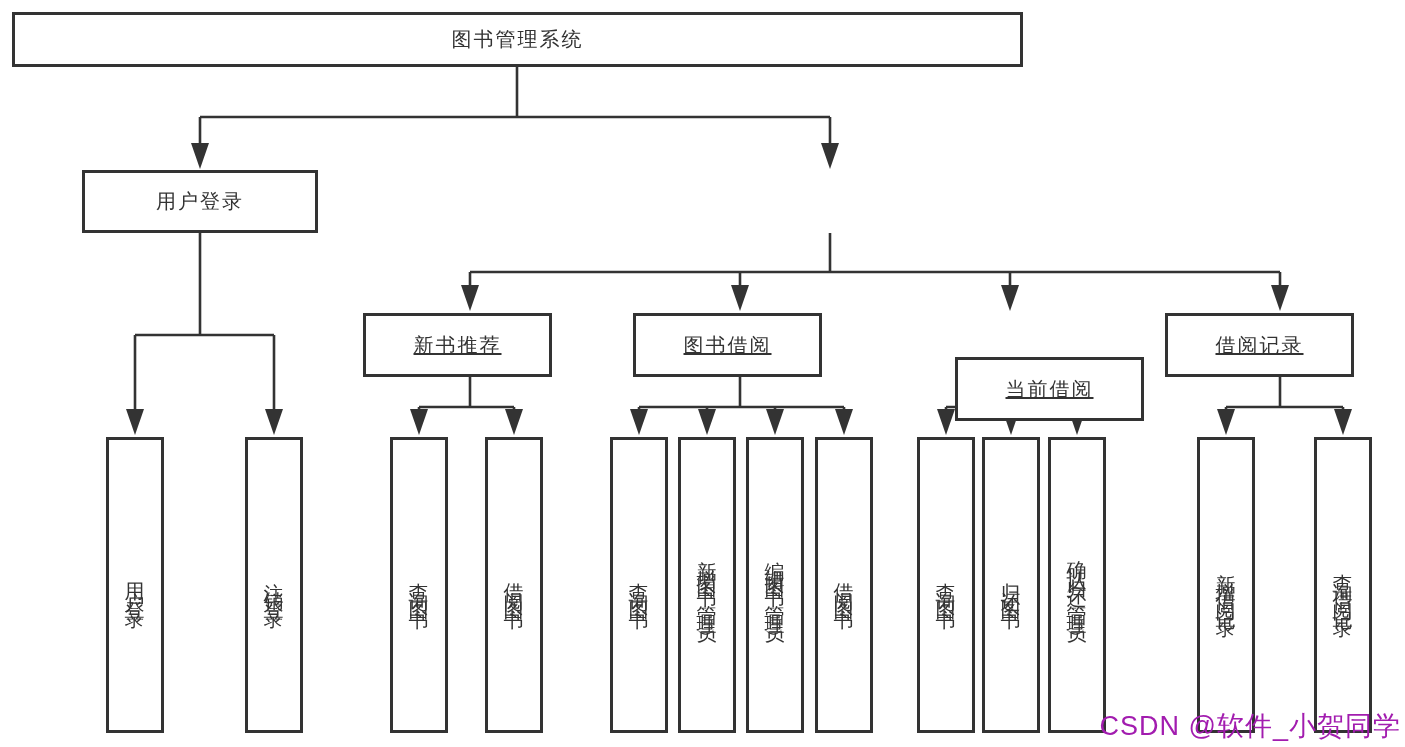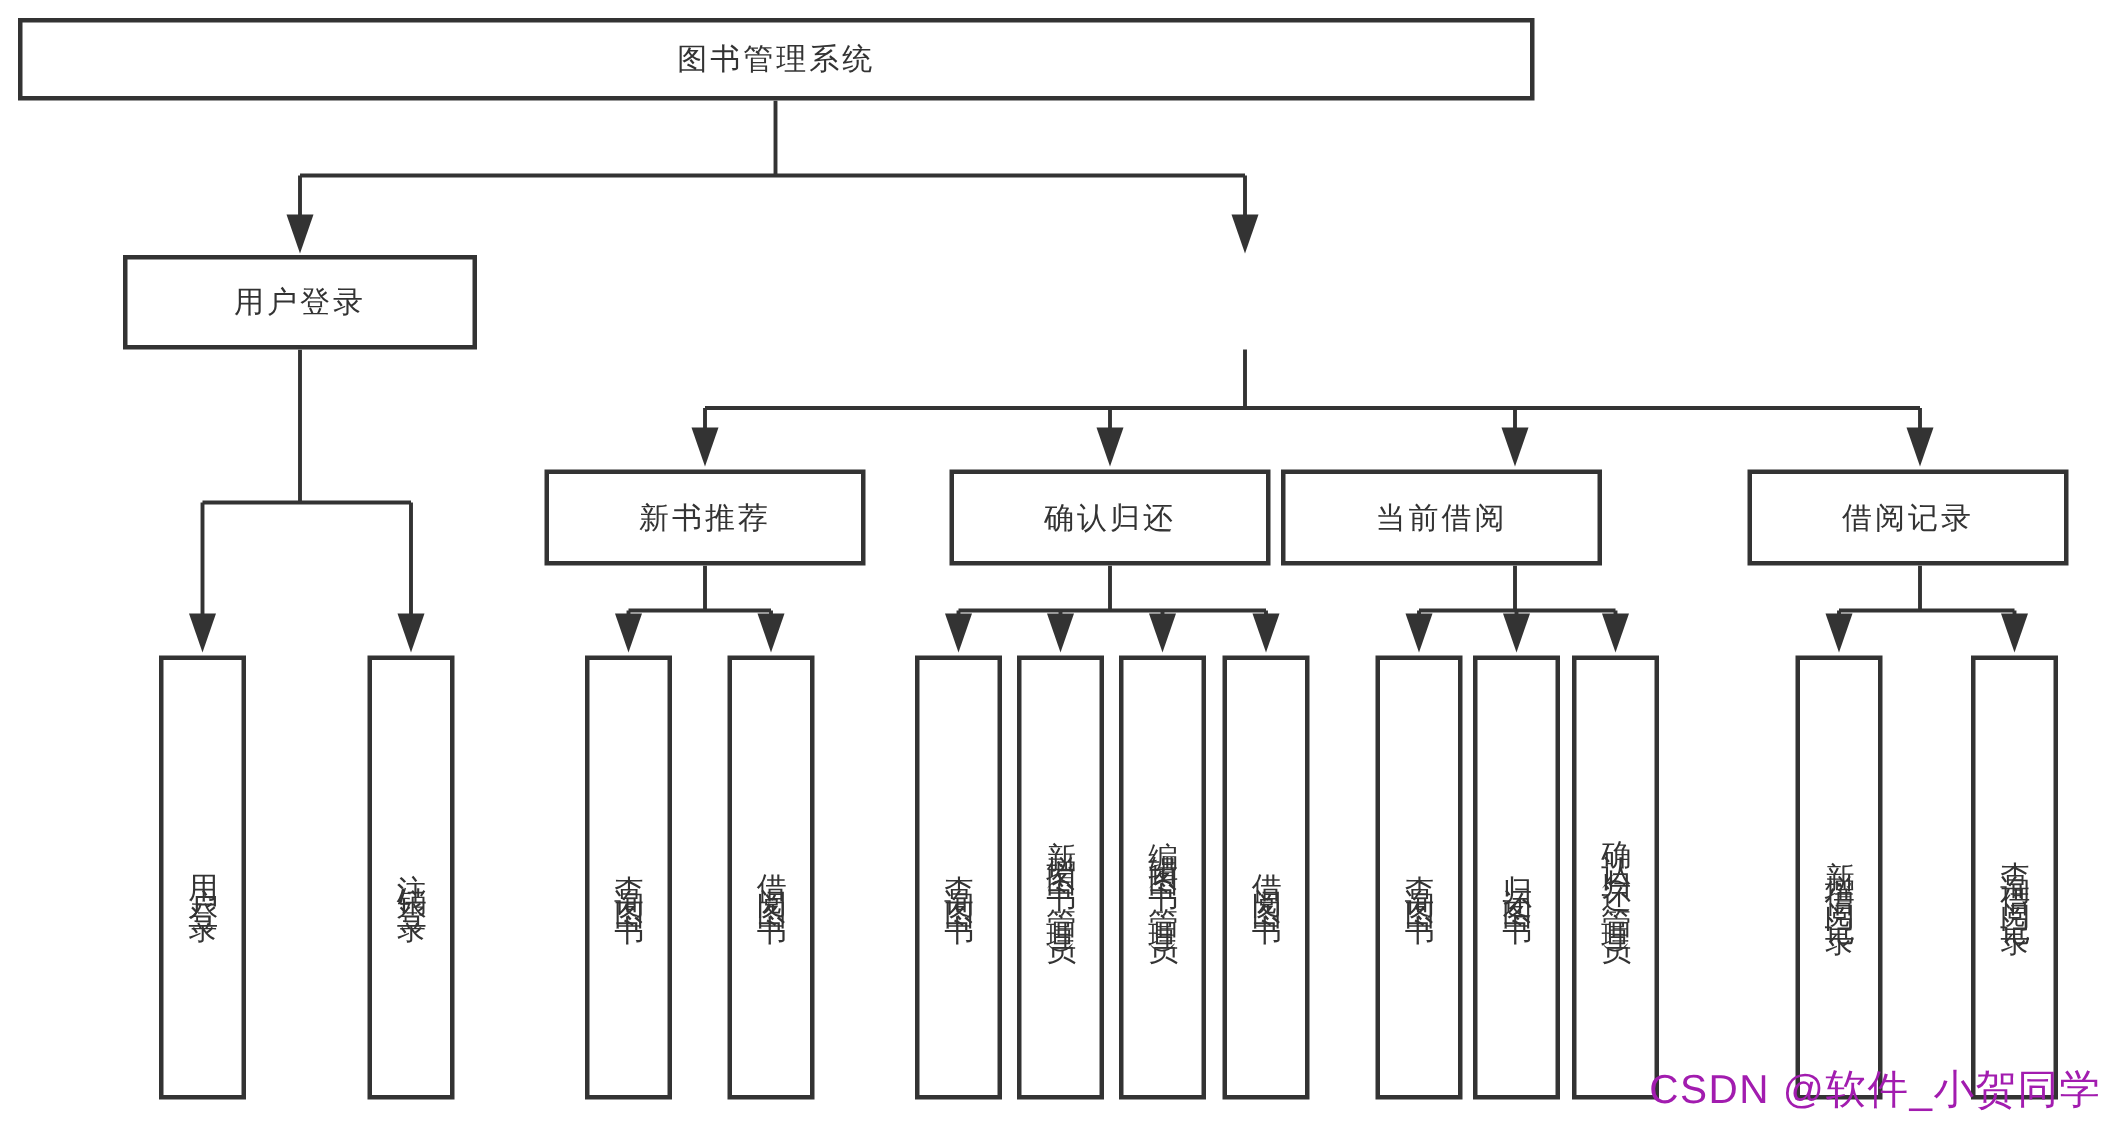--- a/index.html
+++ b/index.html
@@ -36,21 +36,21 @@
   .v-label {
     writing-mode: vertical-rl;
     text-orientation: mixed;
     font-size: 20px;
     line-height: 1.1;
     letter-spacing: 9px;
     white-space: nowrap;
   }
   .root-box   { left: 12px;  top: 12px;  width: 1011px; height: 55px; }
   .lvl2-box   { top: 170px; width: 236px; height: 63px; }
-  .lvl3-box   { top: 313px; width: 214px; height: 64px; }
+  .lvl3-box   { top: 313px; width: 189px; height: 64px; text-decoration: underline; }
   .leaf-box   { top: 437px; width: 58px;  height: 296px; }
   #watermark {
     position: absolute;
     right: 4px;
     bottom: 3px;
     font-size: 27px;
     letter-spacing: 1px;
     color: #a21caf;
     white-space: nowrap;
     z-index: 5;
@@ -135,23 +135,23 @@
   </div>
 
   <div class="box lvl2-box" style="left:82px;">
     <span class="h-label">用户登录</span>
   </div>
 
   <div class="box lvl3-box" style="left:363px;">
     <span class="h-label">新书推荐</span>
   </div>
   <div class="box lvl3-box" style="left:633px;">
-    <span class="h-label">确认归还</span>
-  </div>
-  <div class="box lvl3-box" style="left:854px;">
+    <span class="h-label">图书借阅</span>
+  </div>
+  <div class="box lvl3-box" style="left:955px;margin-top:44px;">
     <span class="h-label">当前借阅</span>
   </div>
   <div class="box lvl3-box" style="left:1141px;margin-left:24px;">
     <span class="h-label">借阅记录</span>
   </div>
 
   <div class="box leaf-box" style="left:106px;">
     <span class="v-label">用户登录</span>
   </div>
   <div class="box leaf-box" style="left:245px;">

